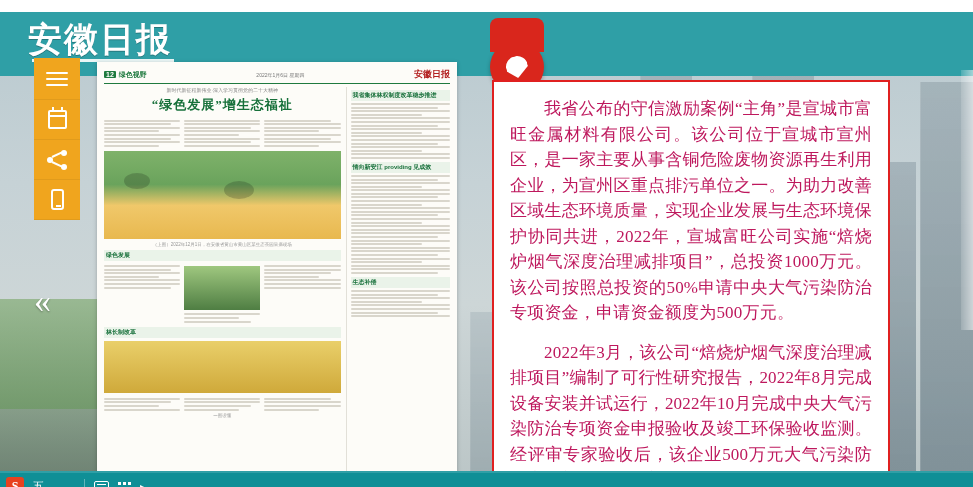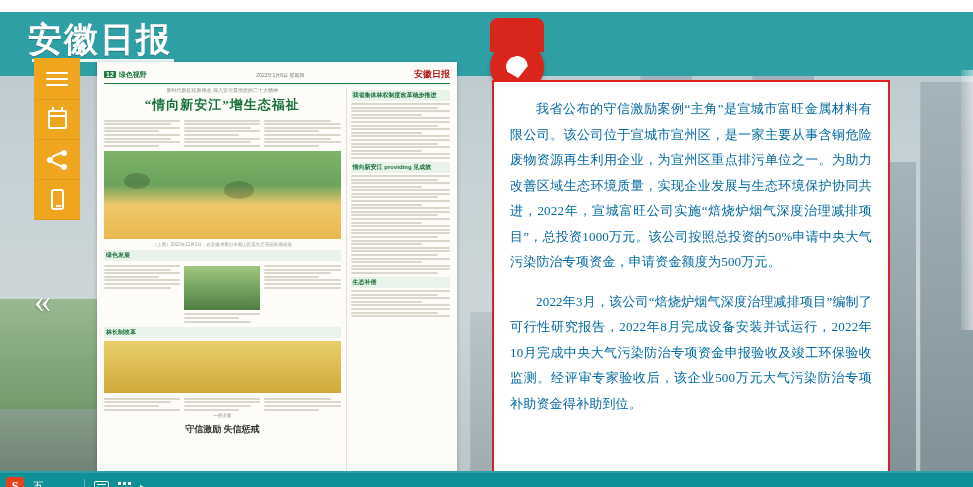--- a/index.html
+++ b/index.html
@@ -187,23 +187,23 @@
     position: absolute; left: 492px; top: 68px;
     width: 398px; height: 414px;
     background: #ffffff;
     border: 2px solid #e02020;
     padding: 14px 16px 6px;
     overflow: hidden;
   }
   .panel p {
     margin: 0 0 14px;
     font-family: "Liberation Serif", serif;
-    font-size: 13px;
+    font-size: 17px;
     line-height: 25.5px;
-    color: #0369a1;
+    color: #be185d;
     text-indent: 2em;
     text-align: justify;
     letter-spacing: .2px;
   }
 
   
   .sliver {
     position: absolute; right: 0; top: 58px; width: 12px; height: 260px;
     background: linear-gradient(to right, rgba(255,255,255,.15), rgba(255,255,255,.55));
   }
@@ -290,21 +290,21 @@
         <span>绿色视野</span>
       </div>
       <div class="p-date">2022年1月6日 星期四</div>
       <div class="p-logo">安徽日报</div>
     </div>
     <div class="p-rule"></div>
 
     <div class="p-body">
       <div class="p-left">
         <div class="p-sub">新时代新征程新伟业·深入学习贯彻党的二十大精神</div>
-        <div class="p-title">“情向新安江”增生态福祉</div>
+        <div class="p-title">“绿色发展”增生态福祉</div>
 
         <div class="p-cols">
           <div class="p-col">
             <div class="tline"></div>
               <div class="tline m"></div>
               <div class="tline"></div>
             <div class="tline s"></div>
               <div class="tline"></div>
               <div class="tline m"></div>
             <div class="tline"></div>
@@ -383,21 +383,20 @@
           </div>
           <div class="p-col">
             <div class="tline m"></div>
               <div class="tline"></div>
               <div class="tline"></div>
               <div class="tline s"></div>
           </div>
         </div>
 
         <div class="p-capt">一图读懂</div>
-        <div class="p-foot-title">守信激励 失信惩戒</div>
       </div>
 
       <div class="p-right">
         <div class="p-minihead">我省集体林权制度改革稳步推进</div>
         <div class="tline"></div>
           <div class="tline m"></div>
           <div class="tline"></div>
           <div class="tline s"></div>
         <div class="tline"></div>
           <div class="tline"></div>

